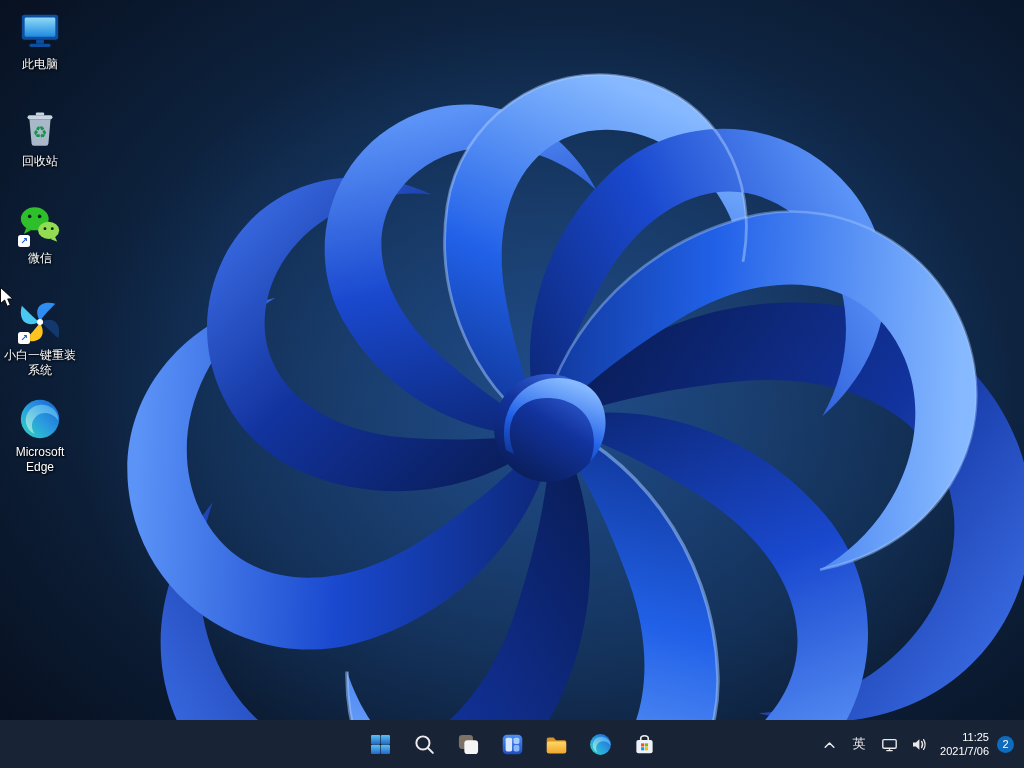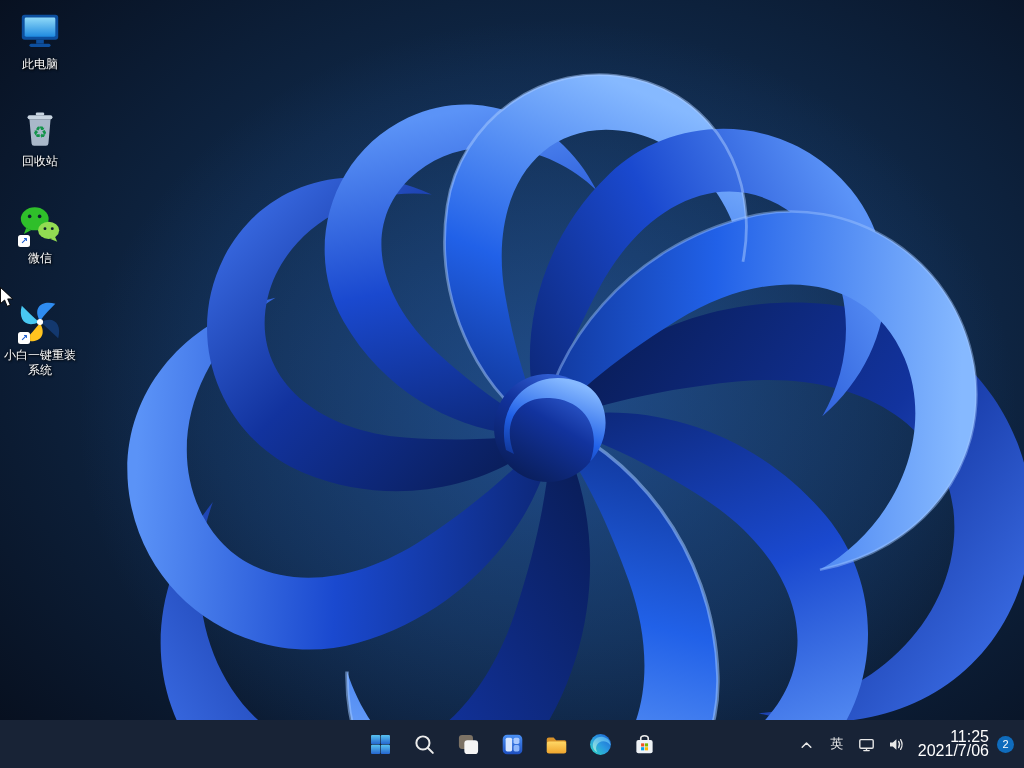--- a/index.html
+++ b/index.html
@@ -64,21 +64,21 @@
     position: absolute; right: 2px; top: 0; height: 48px;
     display: flex; align-items: center; z-index: 41;
   }
   .tray-btn {
     height: 38px; min-width: 26px; padding: 0 2px;
     display: flex; align-items: center; justify-content: center;
     border-radius: 4px; color: #eaeaea; cursor: pointer;
   }
   #ime { font-size: 13px; width: 24px; }
   #clock {
-    text-align: right; font-size: 16px; line-height: 14px;
+    text-align: right; font-size: 11px; line-height: 14px;
     color: #ffffff; padding: 0 6px; cursor: pointer;
   }
   #badge {
     width: 17px; height: 17px; border-radius: 50%;
     background: #0f6cbd; color: #fff; font-size: 11px;
     display: flex; align-items: center; justify-content: center;
     margin: 0 8px 0 2px; cursor: pointer;
   }
 </style>
 </head>
@@ -216,20 +216,29 @@
           <path d="M25 24 C39 17 47 27 43 41 C37 35 31 30 25 24 Z" fill="#13386e"></path>
           <path d="M24 25 C32 39 22 47 8 43 C14 37 19 31 24 25 Z" fill="#ffc41f"></path>
           <path d="M23 24 C9 31 1 21 5 7 C11 13 17 19 23 24 Z" fill="#49c8f2"></path>
           <circle cx="24" cy="24" r="3.2" fill="#ffffff"></circle>
         </svg>
         <span class="shortcut">↗</span>
       </div>
       <div class="label">小白一键重装系统</div>
     </div>
 
+    <div class="desktop-icon">
+      <div class="glyph">
+        <svg width="46" height="46" viewBox="0 0 48 48">
+          <circle cx="24" cy="24" r="20" fill="url(#edgeGrad)"></circle>
+          <path d="M9.5 29 C7.5 17 17 7.5 29 9.5 C38.5 11 43.5 19 43 25.5 C38 17.5 27.5 15.5 21.5 20 C14.5 25 14 33.5 18.5 39.5 C13.5 37.5 10.8 33.5 9.5 29 Z" fill="url(#edgeSwoosh)" opacity="0.85"></path>
+        </svg>
+      </div>
+      <div class="label">Microsoft Edge</div>
+    </div>
 
   </div>
 
   <div id="cursor">
     <svg width="20" height="22" viewBox="0 0 20 22">
       <path d="M1.5 0.5 L1.5 16.5 L5.6 13 L8.2 19.3 L11.3 18 L8.7 11.9 L13.8 11.9 Z" fill="#ffffff" stroke="#000000" stroke-width="0.9"></path>
     </svg>
   </div>
 
   <div id="taskbar">

